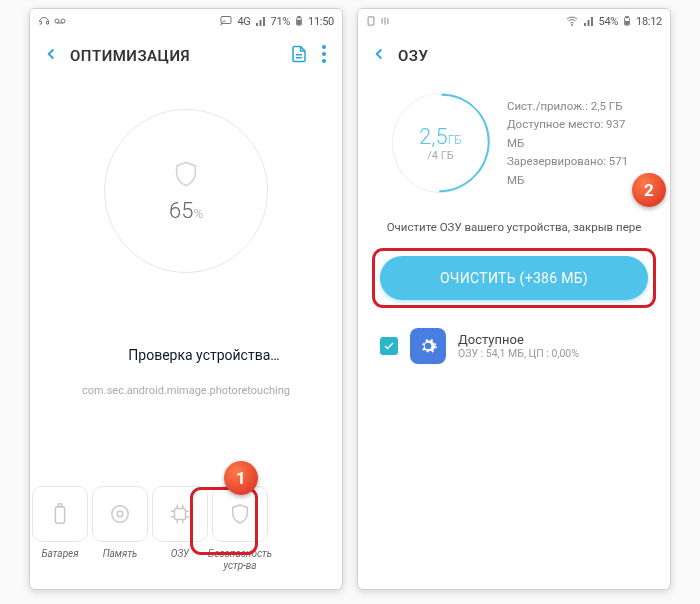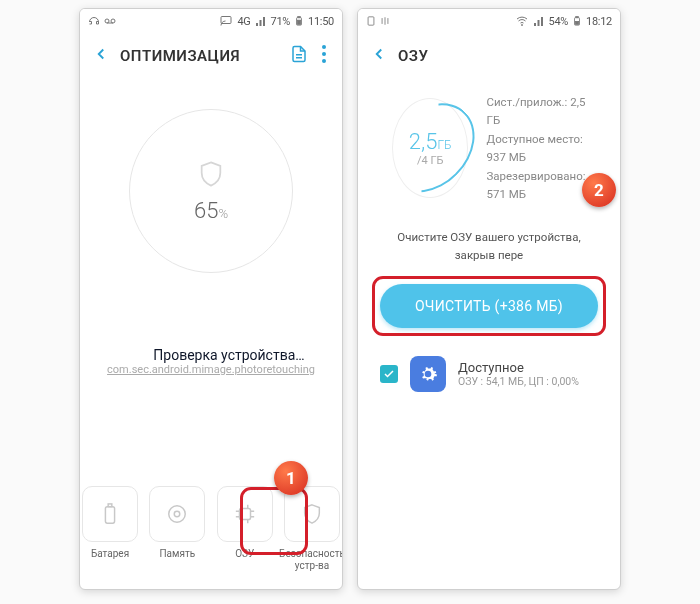--- a/index.html
+++ b/index.html
@@ -7,21 +7,21 @@
     background: #fafafa;
     font-family: -apple-system, BlinkMacSystemFont, "Segoe UI", Roboto, Arial, sans-serif;
     width: 700px;
     height: 604px;
     display: flex;
     gap: 14px;
     padding: 8px 20px;
     justify-content: center;
   }
   .phone {
-    width: 264px;
+    width: 314px;
     height: 582px;
     background: #fff;
     border: 1px solid #cfcfcf;
     border-radius: 6px;
     box-shadow: 0 2px 8px rgba(0,0,0,0.15);
     overflow: hidden;
     position: relative;
     display: flex;
     flex-direction: column;
   }
@@ -82,29 +82,29 @@
   .scan-text {
     margin-top: 74px;
     font-size: 14px;
     color: #0f172a;
     text-align: right;
     margin-left: 36px;
   }
   .scan-sub {
     font-size: 11px;
     color: #aaa;
-    margin-top: 0;
-    text-decoration: underline;
+    margin-top: 21px;
   }
   .bottom-cards {
     position: absolute;
     bottom: 18px;
     left: 0; right: 0;
     display: flex;
-    justify-content: space-between;
+    justify-content: flex-start;
+    font-style: italic;
   }
   .card {
     width: 60px;
     display: flex;
     flex-direction: column;
     align-items: center;
   }
   .card-box {
     width: 56px;
     height: 56px;

